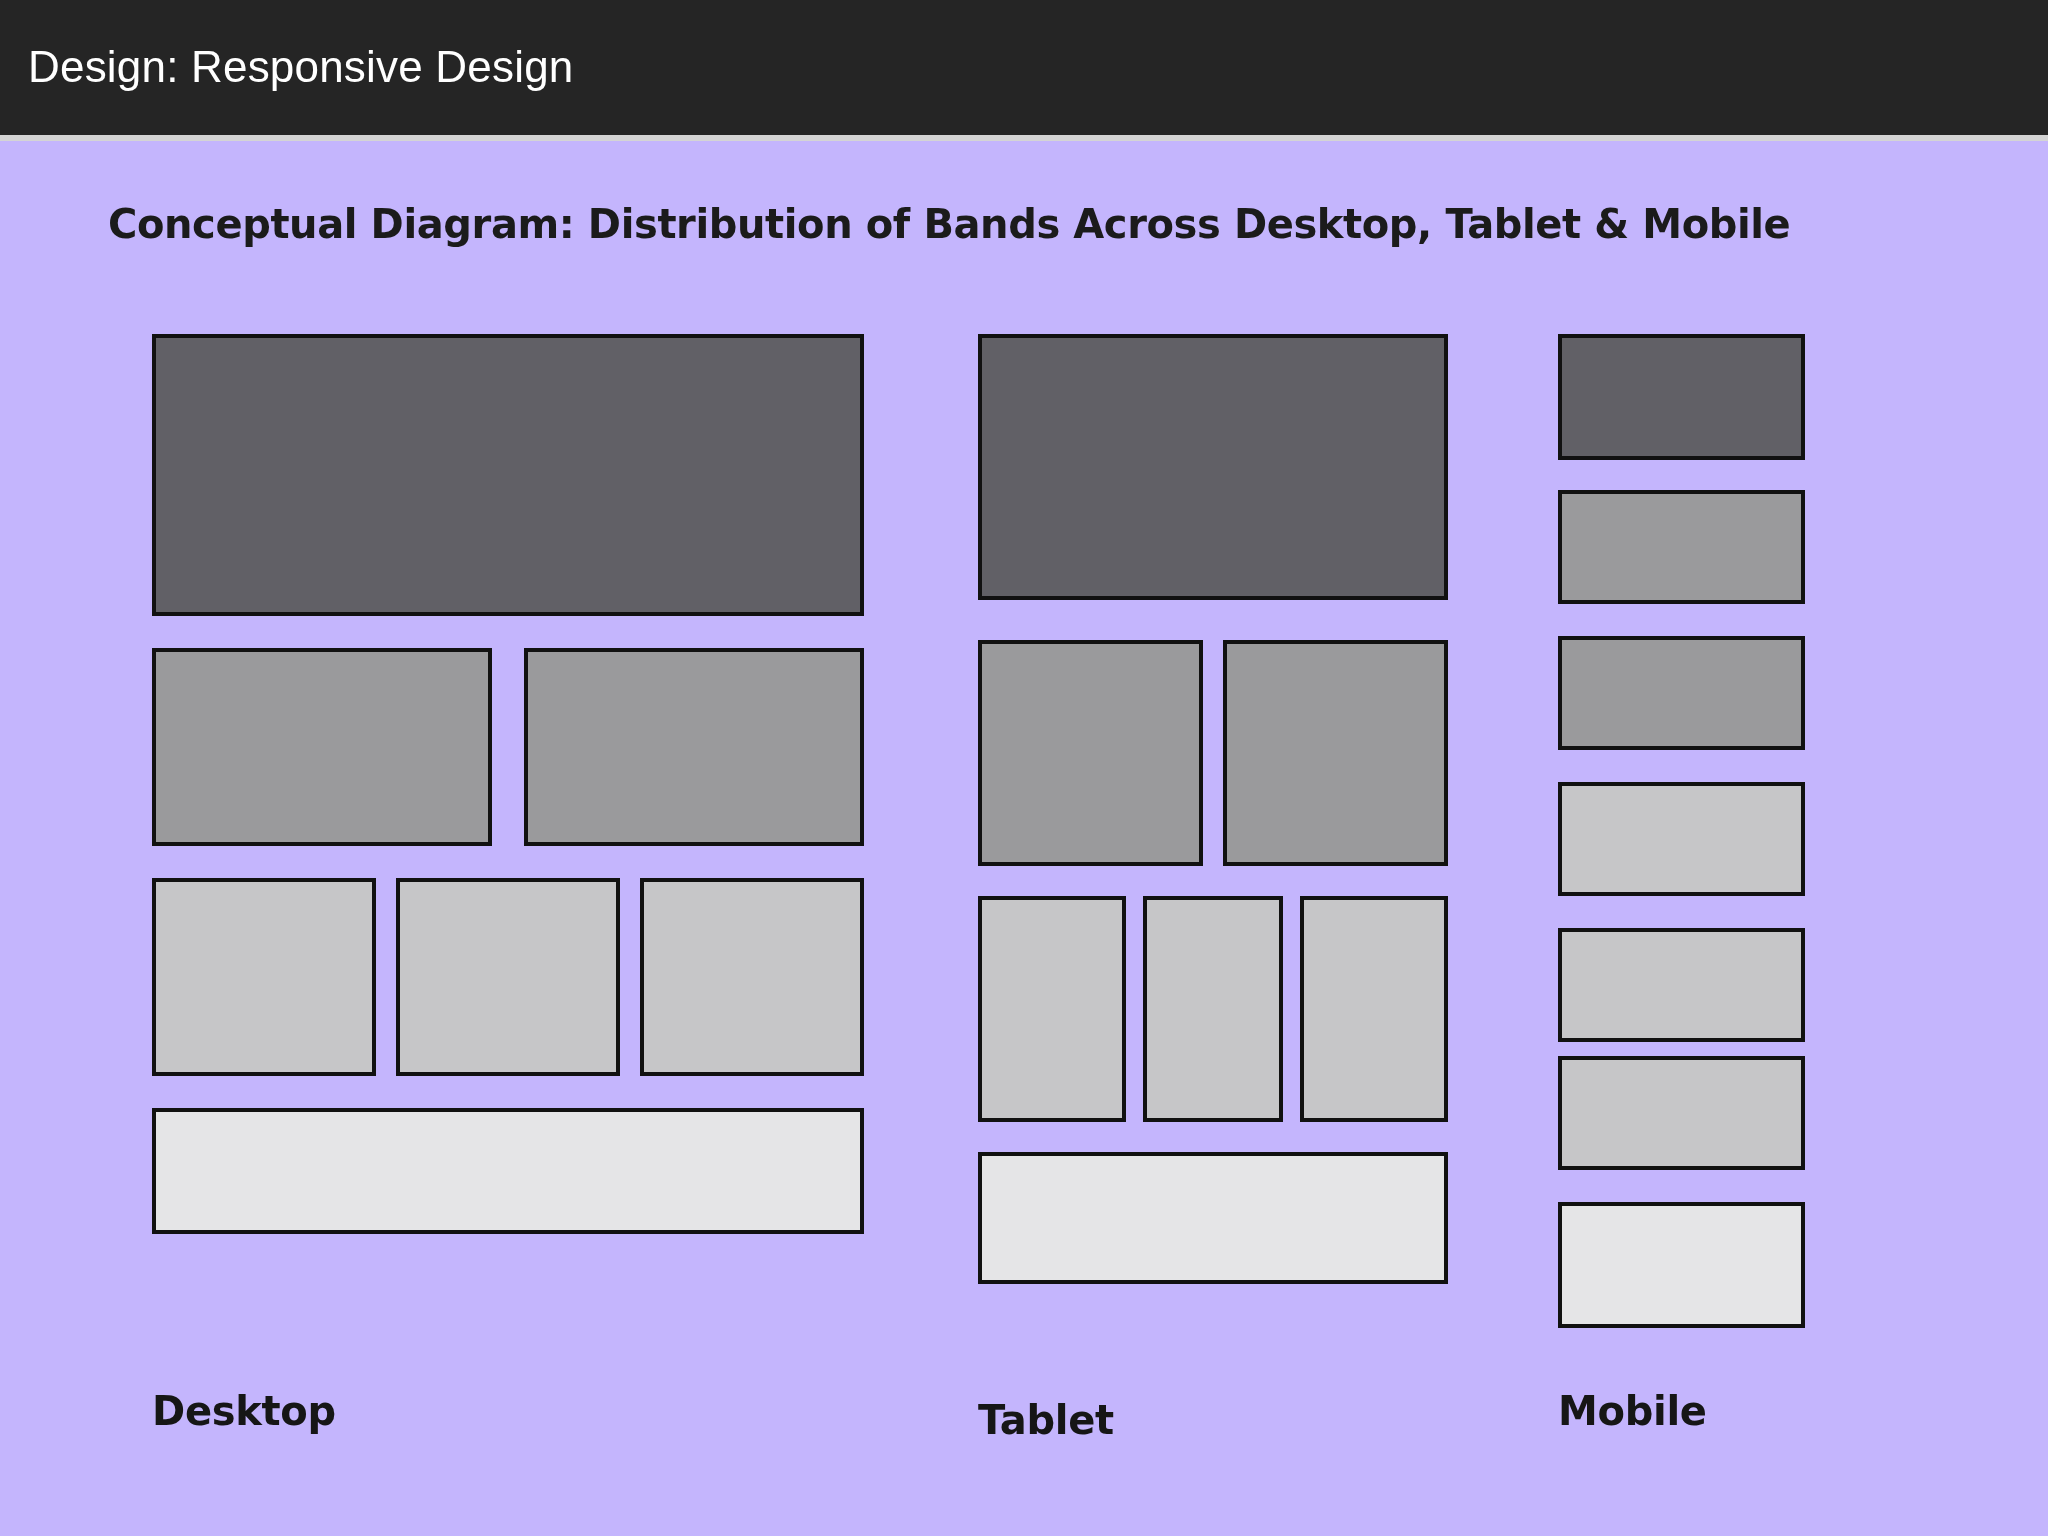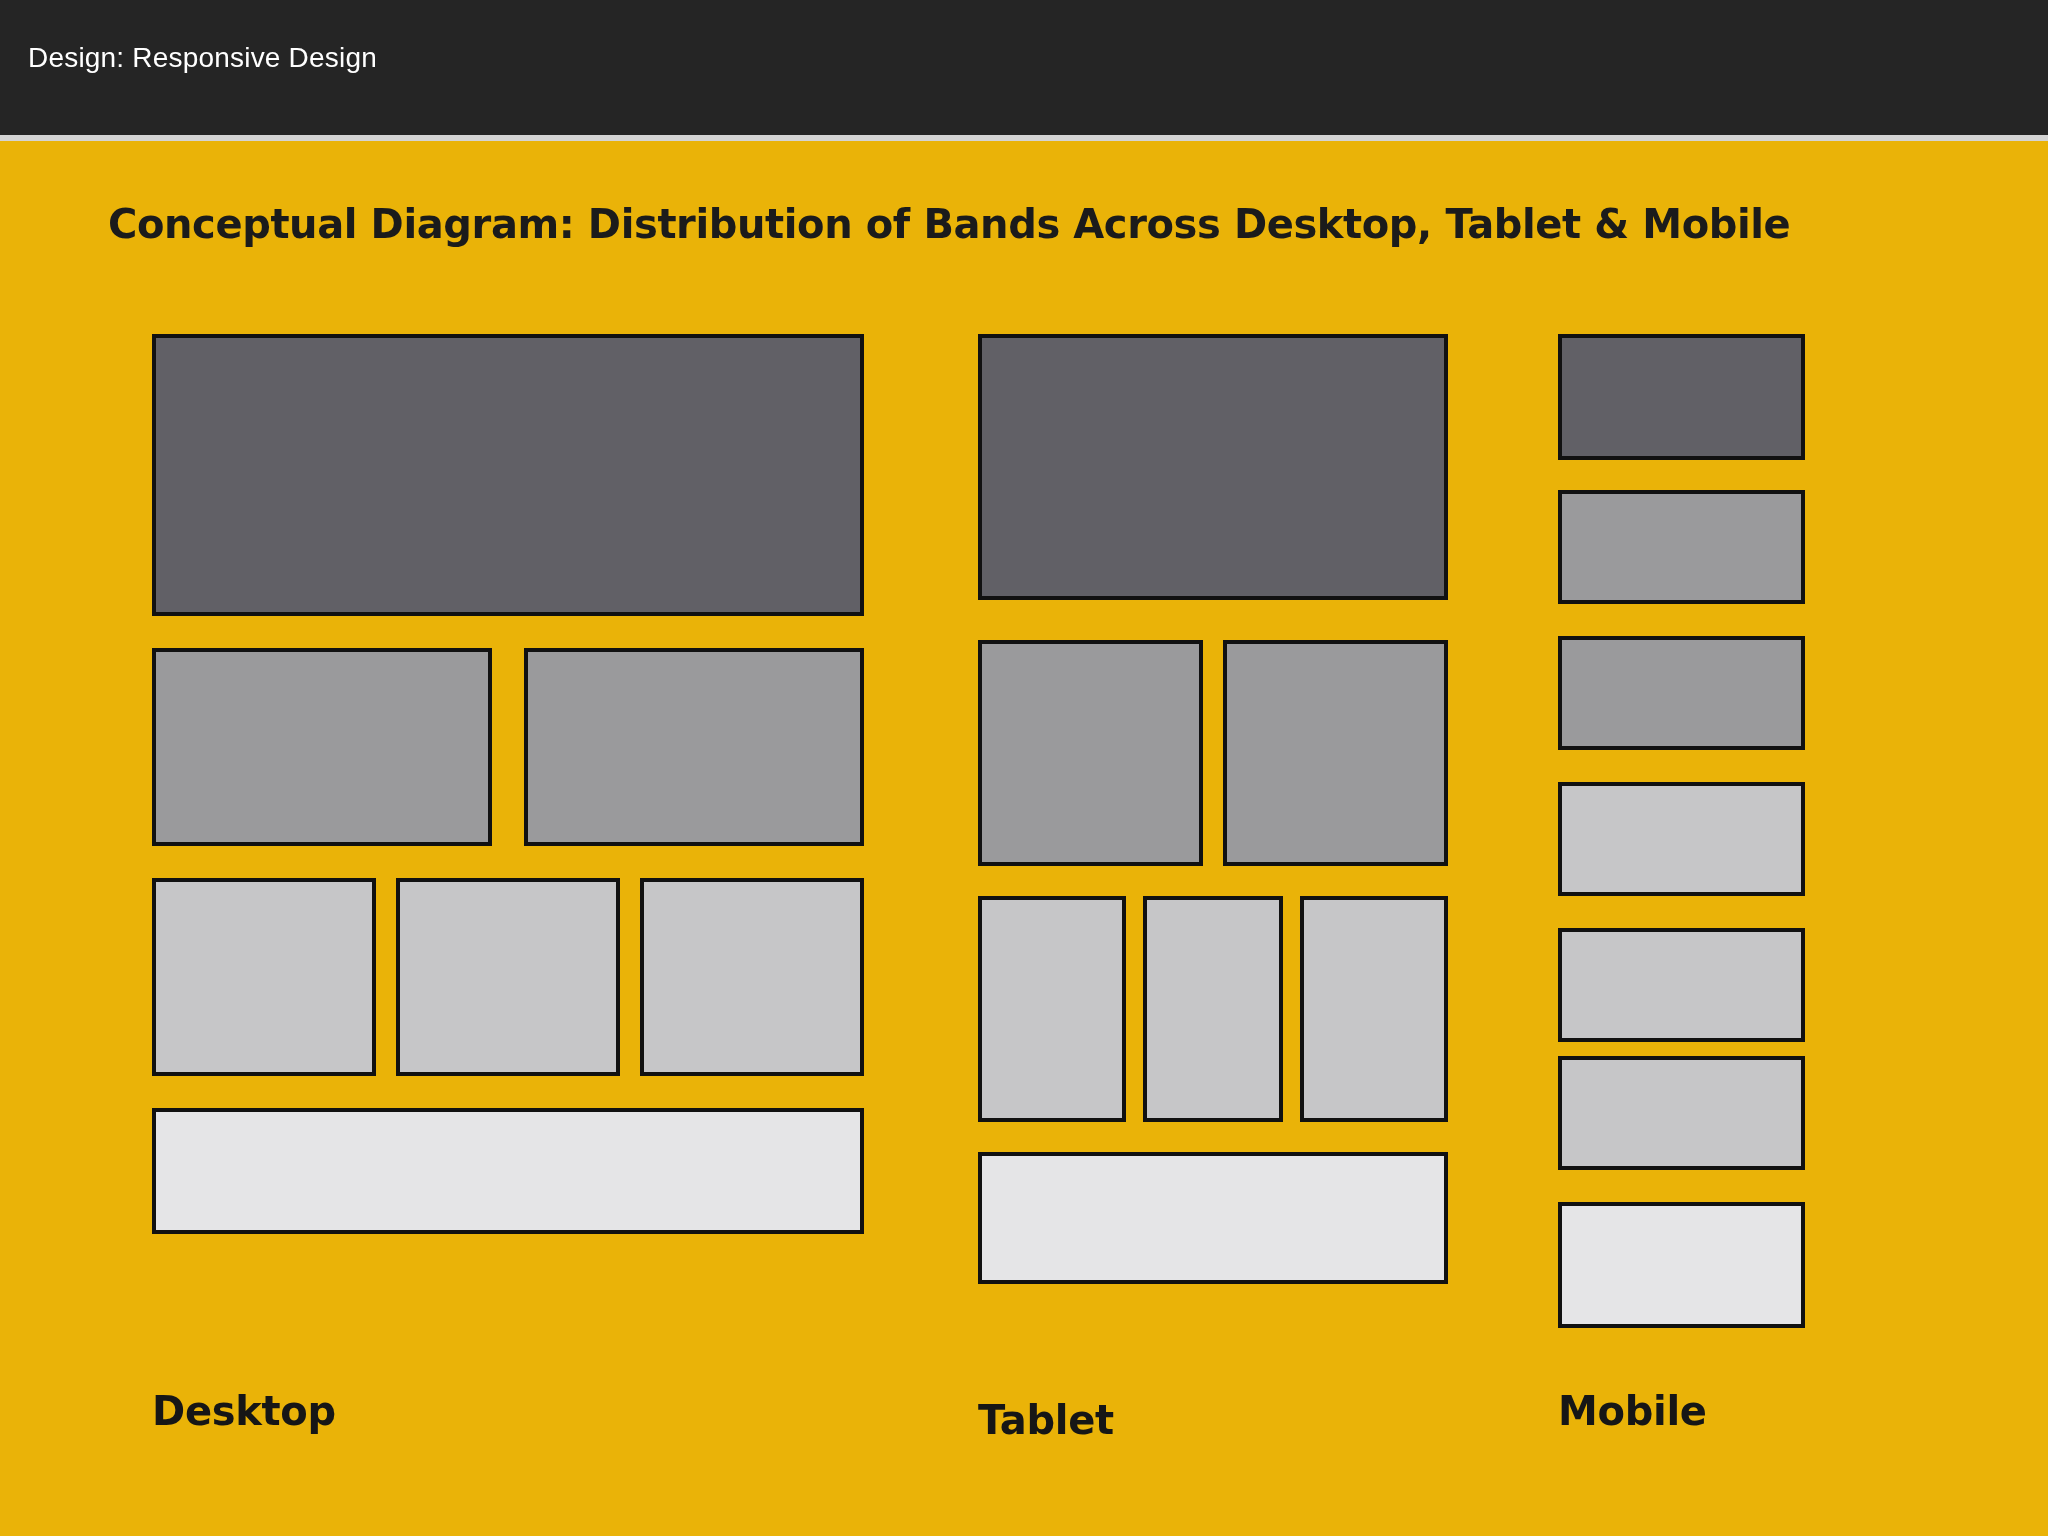--- a/index.html
+++ b/index.html
@@ -22,42 +22,42 @@
     width: 2048px;
     height: 135px;
     background: #252525;
     box-sizing: border-box;
   }
   .app-header .title {
     position: absolute;
     left: 28px;
     top: 42px;
     color: #ffffff;
-    font-size: 28px;
+    font-size: 44px;
     font-weight: 400;
     letter-spacing: 0.2px;
     white-space: nowrap;
   }
   .header-divider {
     position: absolute;
     left: 0;
     top: 135px;
     width: 2048px;
     height: 6px;
     background: #d4d4d4;
   }
 
   
   .slide-body {
     position: absolute;
     left: 0;
     top: 141px;
     width: 2048px;
     height: 1395px;
-    background: #eab308;
+    background: #c4b5fd;
   }
 
   .diagram-title {
     position: absolute;
     left: 108px;
     top: 60px;
     font-family: "DejaVu Sans", sans-serif;
     font-size: 40px;
     font-weight: 600;
     color: #1b1b1b;

